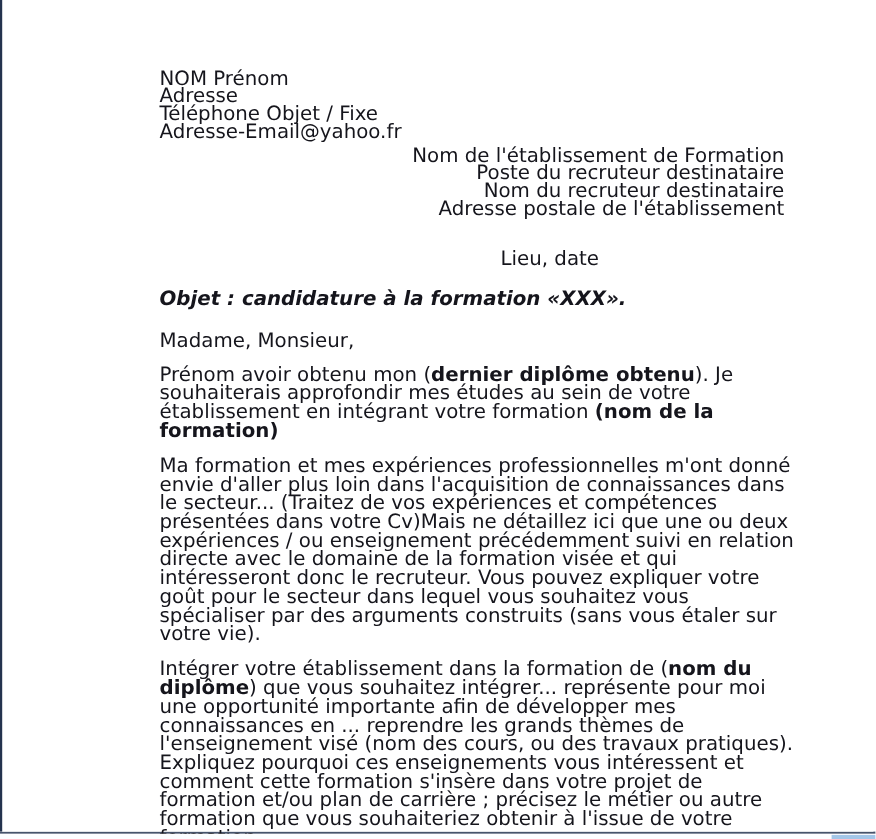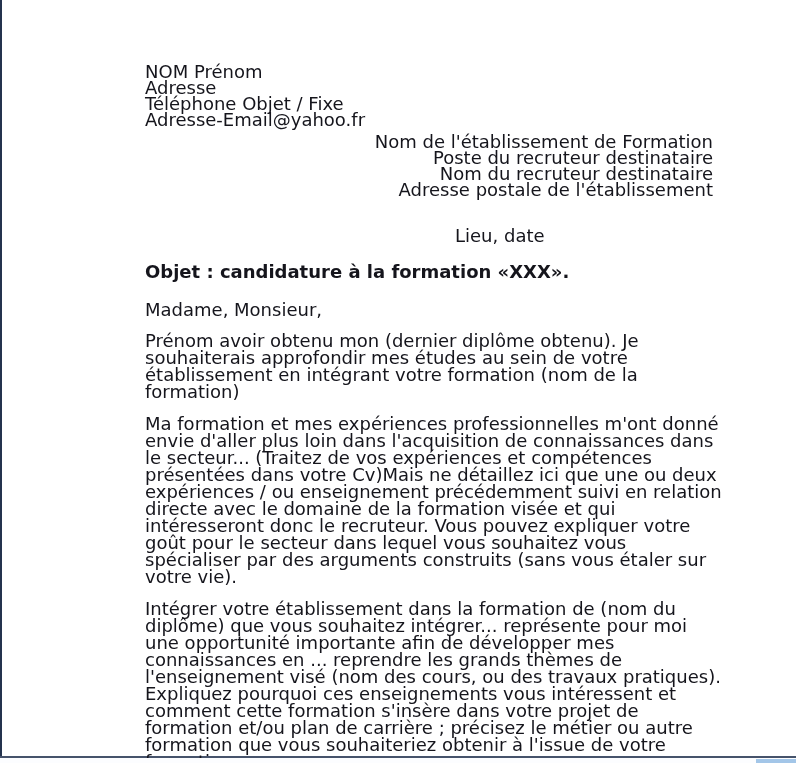--- a/index.html
+++ b/index.html
@@ -58,30 +58,31 @@
     width: 568px;
     margin: 0 0 29px 0;
   }
   .place-date {
     padding-left: 310px;
     margin: 0 0 19px 0;
   }
   .subject {
     font-weight: bold;
     margin: 0 0 21px 0;
+    font-style: italic;
   }
   .salutation {
     margin: 0 0 14px 0;
   }
   p.para {
     margin: 0 0 15px 0;
     width: 580px;
   }
   .b {
-    font-weight: normal;
+    font-weight: bold;
   }
   .signature {
     width: 568px;
     text-align: right;
     margin-top: 5px;
     font-weight: bold;
   }
 </style>
 </head>
 <body>

